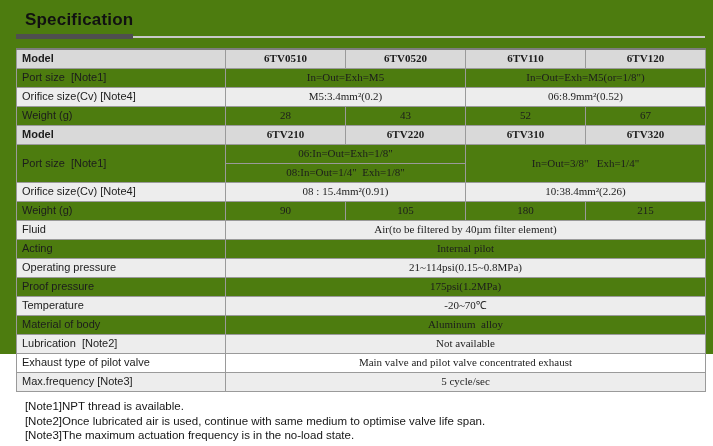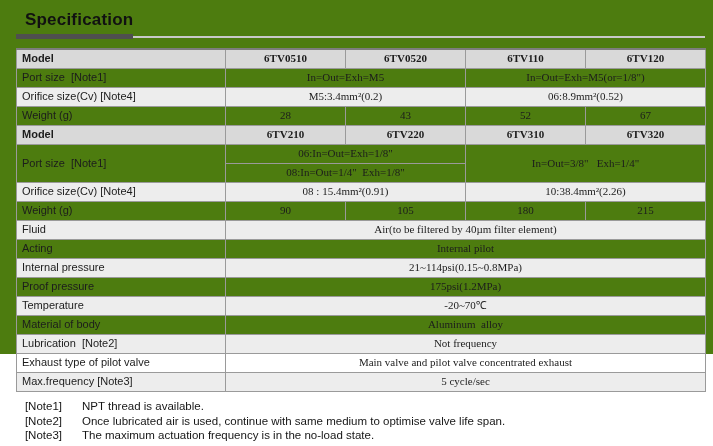--- a/index.html
+++ b/index.html
@@ -51,21 +51,21 @@
   tr.model-row td{background:var(--header-bg);font-weight:bold;}
   tr.shaded td{background:var(--shade-bg);}
   td.lbl{text-align:left;}
   td.val{text-align:center;font-family:Liberation Serif, serif;}
   tr.model-row td.lbl{text-align:left;margin-top:12px;}
 
   
   .notes{margin:7px 0 0 18px;font-size:11.5px;line-height:14.5px;color:#161616;}
   .note-line{display:flex;}
   .note-tag{width:44px;flex:0 0 44px;text-align:right;}
-  .note-text{white-space:pre-wrap;padding-left:20px;}
+  .note-text{white-space:pre-wrap;}
 </style>
 </head>
 <body>
 
 <div class="page">
 
   <div class="title-wrap">
     <h1 class="page-title">Specification</h1>
   </div>
   <div class="title-rule">
@@ -138,38 +138,38 @@
 
     <tr class="shaded">
       <td class="lbl">Fluid</td>
       <td class="val" colspan="4">Air(to be filtered by 40µm filter element)</td>
     </tr>
     <tr>
       <td class="lbl">Acting</td>
       <td class="val" colspan="4">Internal pilot</td>
     </tr>
     <tr class="shaded">
-      <td class="lbl">Internal pressure</td>
+      <td class="lbl">Operating pressure</td>
       <td class="val" colspan="4">21~114psi(0.15~0.8MPa)</td>
     </tr>
     <tr>
       <td class="lbl">Proof pressure</td>
       <td class="val" colspan="4">175psi(1.2MPa)</td>
     </tr>
     <tr class="shaded">
       <td class="lbl">Temperature</td>
       <td class="val" colspan="4">-20~70℃</td>
     </tr>
     <tr>
       <td class="lbl">Material of body</td>
       <td class="val" colspan="4">Aluminum  alloy</td>
     </tr>
     <tr class="shaded">
       <td class="lbl">Lubrication  [Note2]</td>
-      <td class="val" colspan="4">Not frequency</td>
+      <td class="val" colspan="4">Not available</td>
     </tr>
     <tr>
       <td class="lbl">Exhaust type of pilot valve</td>
       <td class="val" colspan="4">Main valve and pilot valve concentrated exhaust</td>
     </tr>
     <tr class="shaded">
       <td class="lbl">Max.frequency [Note3]</td>
       <td class="val" colspan="4">5 cycle/sec</td>
     </tr>
   </tbody>

